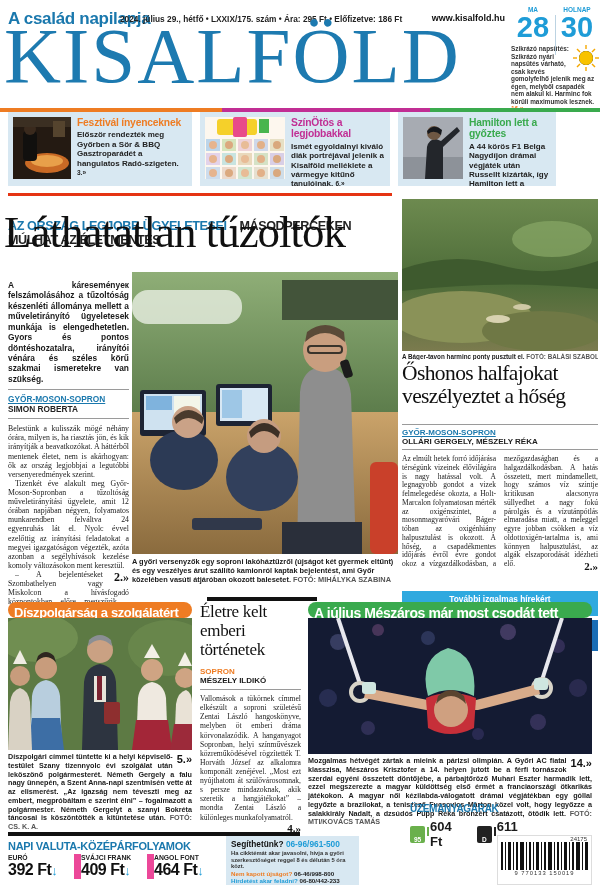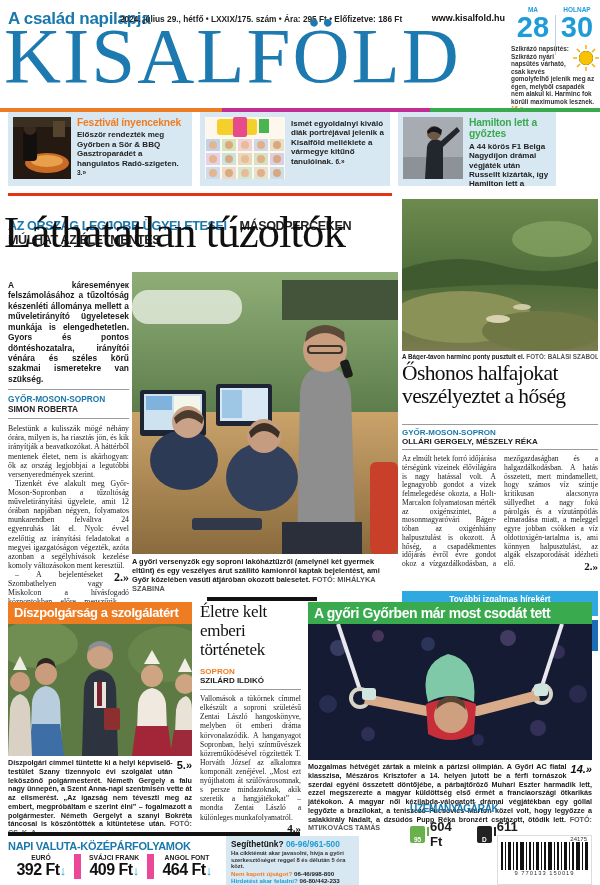--- a/index.html
+++ b/index.html
@@ -38,21 +38,21 @@
   
   .redrule{left:8px;top:193px;width:384px;height:3px;background:#e53413;}
   .kicker{left:8px;top:199px;width:390px;font-size:12.6px;font-weight:bold;letter-spacing:-0.4px;margin-top:20px;}
   .kicker .k2{color:#222;}
   .headline-main{left:4px;top:209px;width:396px;font-family:"Liberation Serif",serif;
                  font-size:45px;letter-spacing:-1px;color:#101010;line-height:1.05;}
 
   
   .leftcol{left:8px;top:280px;width:121px;height:326px;overflow:hidden;}
   .lead{font-size:8.4px;font-weight:bold;line-height:1.24;}
-  .region{font-size:8.3px;font-weight:bold;color:#1a78ad;margin-top:4px;}
+  .region{font-size:8.3px;font-weight:bold;color:#1a78ad;margin-top:4px;text-decoration:underline;}
   .byline{font-size:8.3px;font-weight:bold;color:#222;margin-bottom:4px;}
   .bodytext{font-family:"Liberation Serif",serif;font-size:7.8px;line-height:1.17;}
   .bodytext p{margin:0;}
   .bodytext p + p{text-indent:7px;}
   .pageref{float:right;font-size:12px;font-weight:bold;color:#111;margin-left:4px;}
 
   .mainphoto{left:132px;top:272px;width:266px;height:282px;}
   .caption{font-size:7.4px;font-weight:bold;line-height:1.22;color:#1a1a1a;}
   .cap-main{left:132px;top:557px;width:266px;}
   .credit{color:#555;}
@@ -67,43 +67,43 @@
   .rmeta .byline{font-size:8px;margin-bottom:3px;}
   .rcols{left:402px;top:455px;width:196px;height:132px;overflow:hidden;}
   .rcols .inner{column-count:2;column-gap:8px;font-family:"Liberation Serif",serif;font-size:7.5px;line-height:1.17;}
   .promo{left:402px;top:591px;width:196px;height:25px;background:#2fa9df;color:#fff;
          font-size:8.3px;font-weight:bold;text-align:center;line-height:1.25;padding-top:3px;box-sizing:border-box;}
   .logostrip{left:402px;top:620px;width:196px;height:31px;background:#1b6db5;}
   .logobadge{position:absolute;right:6px;top:4px;width:140px;height:23px;background:#f07d00;border-radius:5px;
              color:#fff;font-size:13.5px;font-weight:bold;text-align:center;line-height:23px;letter-spacing:-0.3px;}
 
   
-  .banner{height:22px;color:#fff;font-weight:bold;font-size:13px;letter-spacing:-0.4px;
-          line-height:22px;padding-left:6px;box-sizing:border-box;white-space:nowrap;overflow:hidden;}
+  .banner{height:16px;color:#fff;font-weight:bold;font-size:13px;letter-spacing:-0.4px;
+          line-height:22px;padding-left:6px;box-sizing:border-box;white-space:nowrap;overflow:hidden;border-radius:8px;}
   .box-left{left:8px;top:602px;width:184px;}
   .box-left .banner{background:#ee7c23;}
   .lphoto{width:184px;height:132px;display:block;}
   .lcap{width:184px;margin-top:3px;font-size:7.2px;}
   .midcol{left:200px;top:602px;width:101px;height:240px;overflow:hidden;}
   .mhead{font-family:"Liberation Serif",serif;font-size:17px;line-height:1.12;letter-spacing:-0.3px;color:#101010;}
   .mid-region{font-size:8px;font-weight:bold;color:#ee7c23;margin-top:8px;}
   .mid-byline{font-size:8px;font-weight:bold;margin-bottom:4px;}
   .midbody{font-family:"Liberation Serif",serif;font-size:7.6px;line-height:1.2;}
   .box-right{left:308px;top:602px;width:284px;}
   .box-right .banner{background:#3aaa4e;font-size:14px;}
   .gphoto{width:284px;height:136px;display:block;}
   .gcap{width:284px;margin-top:3px;font-size:7.2px;}
   .blackbar-mid{left:207px;top:597px;width:110px;height:4px;background:#111;}
 
   
   .blackbar-foot{left:8px;top:832px;width:292px;height:4px;background:#111;}
   .fx{left:8px;top:840px;width:212px;}
   .fx-title{font-size:11px;font-weight:bold;color:#1a78ad;letter-spacing:-0.3px;}
   .fx-row{display:flex;margin-top:2px;}
-  .fx-col{flex:1;text-align:center;position:relative;}
+  .fx-col{flex:1;position:relative;}
   .fx-col + .fx-col{border-left:7px solid #ec4899;}
   .fx-name{font-size:6.8px;font-weight:bold;color:#222;}
   .fx-val{font-size:16px;font-weight:bold;color:#111;letter-spacing:-0.5px;}
   .fx-arrow{color:#1e9cd7;font-size:13px;font-weight:bold;}
   .help{left:226px;top:836px;width:133px;height:49px;background:#d8e8f2;padding:3px 5px;box-sizing:border-box;overflow:hidden;}
   .help-title{font-size:8.3px;font-weight:bold;color:#111;}
   .help-phone{color:#1e9cd7;}
   .help-body{font-size:5.8px;font-weight:600;color:#333;line-height:1.15;margin-top:1px;}
   .help-line{font-size:6.2px;font-weight:bold;line-height:1.2;}
   .lab-orange{color:#ee7c23;}
@@ -218,20 +218,21 @@
           <circle cx="24" cy="56" r="4" fill="#dba97f"></circle>
         <rect x="33" y="50" width="14" height="12" fill="#d2e6d0"></rect>
           <circle cx="40" cy="56" r="4" fill="#e8bc96"></circle>
         <rect x="49" y="50" width="14" height="12" fill="#e6e0d0"></rect>
           <circle cx="56" cy="56" r="4" fill="#e2b088"></circle>
         <rect x="65" y="50" width="14" height="12" fill="#cfdde8"></rect>
           <circle cx="72" cy="56" r="4" fill="#d9a87e"></circle>
       </g>
     </svg>
     <div class="t-text">
+      <div class="t-title" style="color:#c12e94;">SzínÖtös a legjobbakkal</div>
       <div class="t-body">
         <span>Ismét egyoldalnyi kiváló diák portréjával jelenik a Kisalföld melléklete a vármegye kitűnő tanulóinak.</span>
         <span class="t-page">6.»</span>
       </div>
     </div>
   </div>
 
   <div class="abs teaser" style="left:398px;width:158px;">
     <svg width="60" height="62" viewBox="0 0 60 62">
       <rect width="60" height="62" fill="#a7abb2"></rect>
@@ -299,21 +300,21 @@
     <path d="M165 282 L168 120 Q170 96 192 94 Q216 96 219 122 L224 282 Z" fill="#8e8e8e"></path>
     <circle cx="193" cy="78" r="22" fill="#c99e7f"></circle>
     <path d="M173 70 Q193 52 213 70 L212 60 Q193 46 175 60 Z" fill="#5a4a38"></path>
     <rect x="176" y="74" width="34" height="7" rx="3" fill="none" stroke="#3a342c" stroke-width="2"></rect>
     <rect x="210" y="88" width="9" height="18" rx="3" fill="#1c1c1c" transform="rotate(-18 214 97)"></rect>
     <rect x="238" y="190" width="28" height="92" rx="6" fill="#c9402a"></rect>
     <rect x="150" y="250" width="80" height="32" fill="#2a2f3a"></rect>
     <rect x="60" y="246" width="70" height="12" rx="3" fill="#30384a"></rect>
   </svg>
   <div class="abs caption cap-main">
-    <span>A győri versenyzők egy soproni lakóháztűzről (amelynél két gyermek eltűnt) és egy veszélyes árut szállító kamionról kaptak bejelentést, ami Győr közelében vasúti átjáróban okozott balesetet.</span>
+    <span>A győri versenyzők egy soproni lakóháztűzről (újságot két gyermek eltűnt) és egy veszélyes árut szállító kamionról kaptak bejelentést, ami Győr közelében vasúti átjáróban okozott balesetet.</span>
     <span class="credit">FOTÓ: MIHÁLYKA SZABINA</span>
   </div>
 
   <svg class="abs rphoto" viewBox="0 0 196 152">
     <defs>
       <linearGradient id="lake" x1="0" y1="0" x2="0" y2="1">
         <stop offset="0" stop-color="#6d8a4f"></stop>
           <stop offset="0.55" stop-color="#4c6b38"></stop>
           <stop offset="1" stop-color="#7b7b4e"></stop>
       </linearGradient>
@@ -383,30 +384,30 @@
     <div class="caption lcap justify">
       <span class="pageref" style="font-size:11px;">5.»</span>
       <span>Díszpolgári címmel tüntette ki a helyi képviselő-testület Szany tizennyolc évi szolgálat után leköszönő polgármesterét. Németh Gergely a falu nagy ünnepén, a Szent Anna-napi szentmisén vette át az elismerést. „Az igazság nem téveszti meg az embert, megpróbáltam e szerint élni” – fogalmazott a polgármester. Németh Gergelyt a szanyi Bokréta táncosai is köszöntötték a kitüntetése után.</span>
       <span class="credit">FOTÓ: CS. K. A.</span>
     </div>
   </div>
 
   <div class="abs midcol">
     <div class="mhead">Életre kelt emberi történetek</div>
     <div class="mid-region">SOPRON</div>
-    <div class="mid-byline">SZILÁRD ILDIKÓ</div>
+    <div class="mid-byline">MÉSZELY ILDIKÓ</div>
     <div class="hr" style="margin-bottom:4px;"></div>
     <div class="midbody justify">
       <span>Vallomások a tükörnek címmel elkészült a soproni születésű Zentai László hangoskönyve, melyben öt emberi dráma körvonalazódik. A hanganyagot Sopronban, helyi színművészek közreműködésével rögzítették T. Horváth József az alkalomra komponált zenéjével. „Most ezt nyújthatom át szülővárosomnak, s persze mindazoknak, akik szeretik a hangjátékokat” – mondta Zentai László a különleges munkafolyamatról.</span>
       <span class="pageref" style="font-size:11px;">4.»</span>
     </div>
   </div>
 
   <div class="abs box-right">
-    <div class="banner">A győri Győrben már most csodát tett</div>
+    <div class="banner">A július Mészáros már most csodát tett</div>
     <svg class="gphoto" viewBox="0 0 284 136">
       <rect width="284" height="136" fill="#141b33"></rect>
       <g opacity="0.5">
         <circle cx="30" cy="24" r="8" fill="#5a5f8f"></circle>
           <circle cx="70" cy="12" r="6" fill="#7a4f7f"></circle>
         <circle cx="120" cy="20" r="7" fill="#45507f"></circle>
           <circle cx="200" cy="14" r="8" fill="#6f5a8f"></circle>
         <circle cx="250" cy="28" r="7" fill="#50427a"></circle>
           <circle cx="270" cy="70" r="9" fill="#3e3a6a"></circle>
         <circle cx="20" cy="80" r="9" fill="#3a3f6f"></circle>
@@ -420,21 +421,21 @@
       <circle cx="234" cy="70" r="9" fill="none" stroke="#d8d4c8" stroke-width="4"></circle>
       <path d="M58 70 L120 82 L168 82 L230 66 L232 76 L170 92 L118 92 L56 80 Z" fill="#d8ab8a"></path>
       <rect x="54" y="64" width="14" height="12" rx="3" fill="#cfe6e0"></rect>
       <rect x="226" y="60" width="14" height="12" rx="3" fill="#cfe6e0"></rect>
       <path d="M118 80 Q142 70 168 80 L166 110 Q142 122 120 110 Z" fill="#c62f39"></path>
       <path d="M120 78 Q110 40 140 30 Q170 36 166 78 Q142 66 120 78 Z" fill="#7fc9a8"></path>
       <circle cx="143" cy="92" r="17" fill="#cfa080"></circle>
       <path d="M128 86 Q143 70 158 86 L156 78 Q143 66 130 78 Z" fill="#5a442f"></path>
     </svg>
     <div class="caption gcap justify">
-      <span class="pageref" style="font-size:11px;font-style:italic;">14.»</span>
+      <span class="pageref" style="font-size:11px;">14.»</span>
       <span>Mozgalmas hétvégét zártak a mieink a párizsi olimpián. A Győri AC fiatal klasszisa, Mészáros Krisztofer a 14. helyen jutott be a férfi tornászok szerdai egyéni összetett döntőjébe, a párbajtőröző Muhari Eszter harmadik lett, ezzel megszerezte a magyar küldöttség első érmét a franciaországi ötkarikás játékokon. A magyar női kézilabda-válogatott drámai végjátékban egy góllal legyőzte a brazilokat, a teniszező Fucsovics Márton közel volt, hogy legyőzze a salakkirály Nadalt, a dzsúdós Pupp Réka bronzért csatázott, ötödik lett.</span>
       <span class="credit">FOTÓ: MTI/KOVÁCS TAMÁS</span>
     </div>
   </div>
 
   <div class="abs blackbar-foot"></div>
 
   <div class="abs fx">
     <div class="fx-title">NAPI VALUTA-KÖZÉPÁRFOLYAMOK</div>
     <div class="fx-row">

